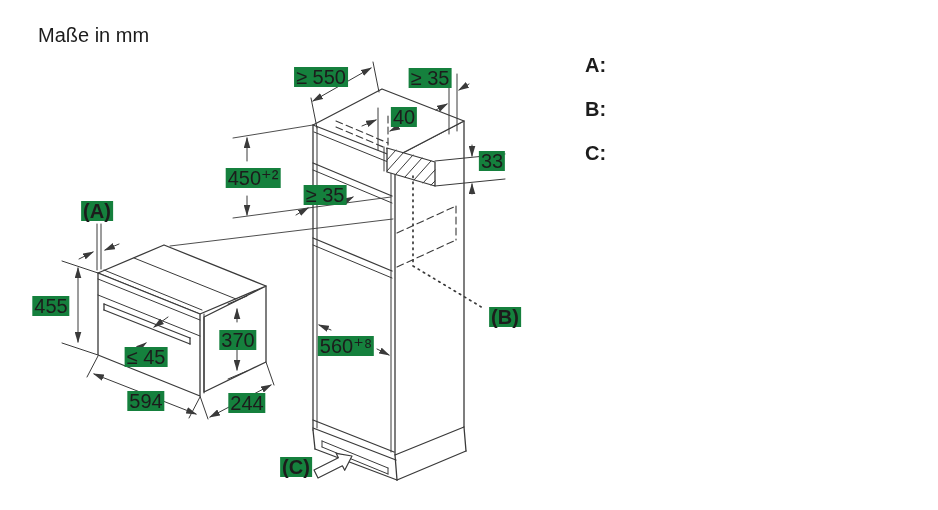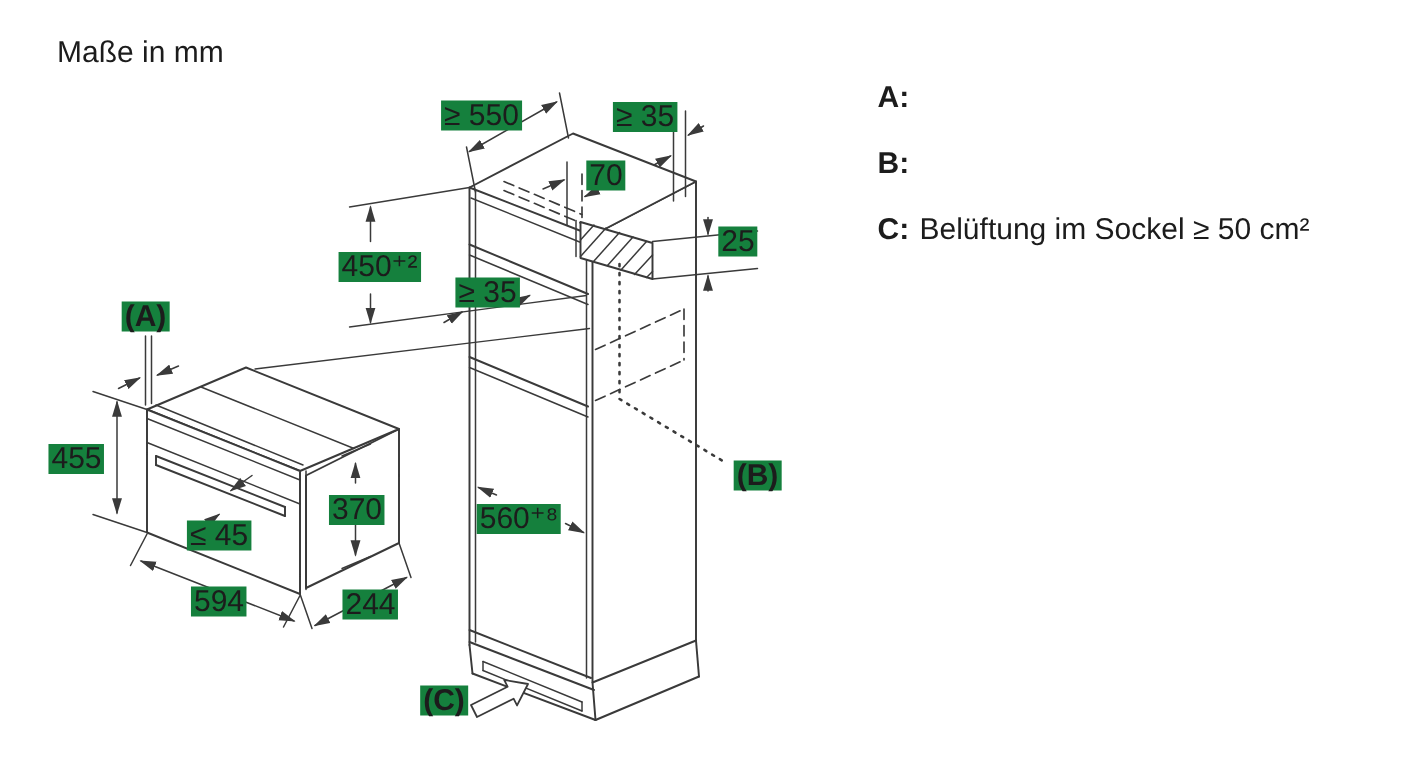--- a/index.html
+++ b/index.html
@@ -209,34 +209,33 @@
 
   <div class="lbl bold" style="left:97px;top:211px">(A)</div>
   <div class="lbl" style="left:51px;top:306px">455</div>
   <div class="lbl" style="left:146px;top:357px">≤ 45</div>
   <div class="lbl" style="left:146px;top:401px">594</div>
   <div class="lbl" style="left:247px;top:403px">244</div>
   <div class="lbl" style="left:238px;top:340px">370</div>
 
   <div class="lbl" style="left:321px;top:77px">≥ 550</div>
   <div class="lbl" style="left:430px;top:78px">≥ 35</div>
-  <div class="lbl" style="left:404px;top:117px">70</div>
-  <div class="lbl" style="left:492px;top:161px">25</div>
+  <div class="lbl" style="left:404px;top:117px">40</div>
+  <div class="lbl" style="left:492px;top:161px">33</div>
   <div class="lbl" style="left:253px;top:178px">450⁺²</div>
   <div class="lbl" style="left:325px;top:195px">≥ 35</div>
   <div class="lbl" style="left:346px;top:346px">560⁺⁸</div>
   <div class="lbl bold" style="left:505px;top:317px">(B)</div>
   <div class="lbl bold" style="left:296px;top:467px">(C)</div>
 
   <div class="legend">
     <div class="legend-row">
       <span class="legend-key">A:</span>
     </div>
     <div class="legend-row">
       <span class="legend-key">B:</span>
     </div>
     <div class="legend-row">
       <span class="legend-key">C:</span>
-      <span class="legend-text">Belüftung im Sockel ≥ 50 cm²</span>
     </div>
   </div>
 
 </div>
 
 </body></html>

